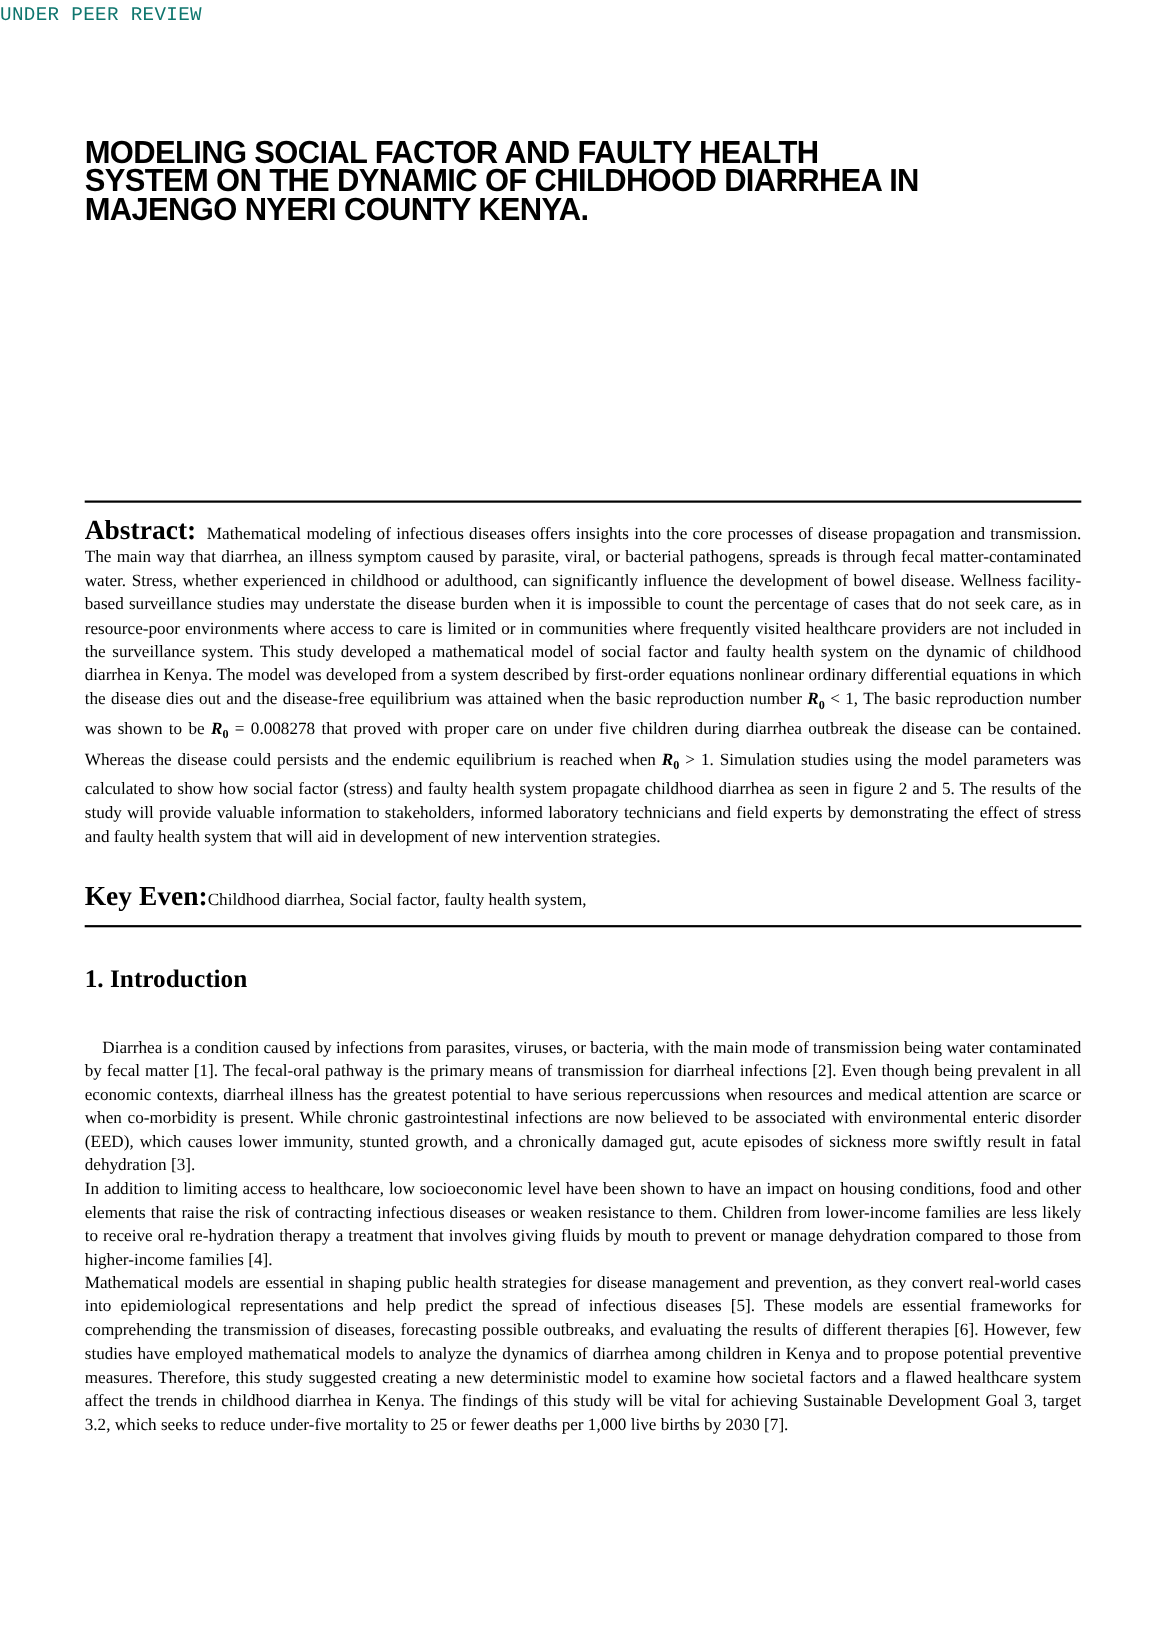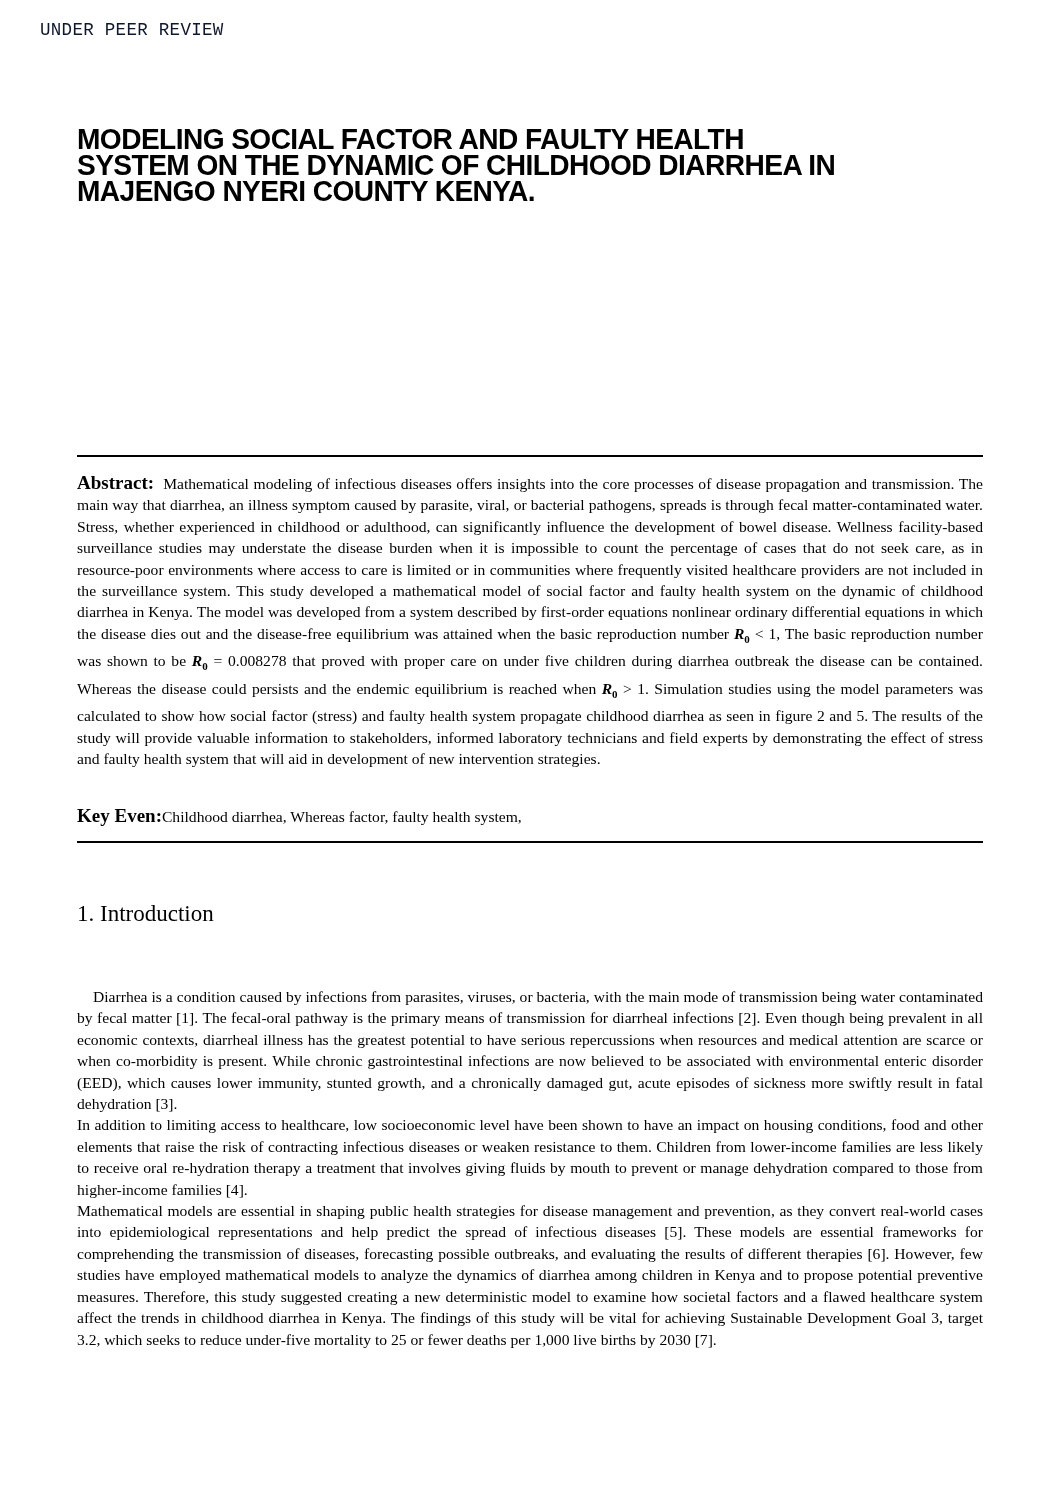--- a/index.html
+++ b/index.html
@@ -1,78 +1,76 @@
 <!DOCTYPE html>
 <html><head>
 <meta charset="utf-8">
 <style>
   html, body { margin: 0; padding: 0; background: #ffffff; }
   body { width: 1058px; height: 1497px; position: relative; overflow: hidden; color: #000; }
   .watermark {
-    position: absolute; left: 0; top: 20px;
+    position: absolute; left: 0; top: 4px;
     font-family: "Liberation Mono", monospace; font-size: 17.5px; letter-spacing: 0.3px;
-    color: #0f172a;
-    margin-left: 40px;
+    color: #0f766e;
   }
   .title {
     position: absolute; left: 77px; top: 126px; width: 920px;
     font-family: "Liberation Sans", sans-serif; font-weight: bold;
     font-size: 29px; line-height: 26px; letter-spacing: -0.6px;
     transform: scaleX(0.97); transform-origin: left top;
     margin: 0;
   }
   .title span { display: block; }
   .rule {
     position: absolute; left: 77px; width: 906px; height: 2px; background: #000;
   }
   .rule.top { top: 455px; }
   .rule.bottom { top: 841px; }
   .abstract {
     position: absolute; left: 77px; top: 472px; width: 906px;
     font-family: "Liberation Serif", serif; font-size: 15.6px; line-height: 21.4px;
     text-align: justify; margin: 0;
   }
   .abstract .label, .keywords .label {
-    font-weight: bold; font-size: 19px;
+    font-weight: bold; font-size: 25px;
   }
   .math { font-style: italic; font-weight: bold; }
   .math sub { font-style: normal; font-size: 11px; }
   .keywords {
     position: absolute; left: 77px; top: 805px; width: 906px;
     font-family: "Liberation Serif", serif; font-size: 15.6px; line-height: 22px; margin: 0;
   }
   .section-heading {
-    position: absolute; left: 77px; top: 900px; margin: 0;
-    font-family: "Liberation Serif", serif; font-weight: normal; font-size: 23px; line-height: 28px;
+    position: absolute; left: 77px; top: 876px; margin: 0;
+    font-family: "Liberation Serif", serif; font-weight: bold; font-size: 23px; line-height: 28px;
   }
   .intro {
     position: absolute; left: 77px; top: 942px; width: 906px;
     font-family: "Liberation Serif", serif; font-size: 15.6px; line-height: 21.4px;
     text-align: justify;
-    margin-top: 44px;
   }
   .intro p { margin: 0; }
   .intro p.first { text-indent: 16px; }
 </style>
 </head>
 <body>
 
 <div class="watermark">UNDER PEER REVIEW</div>
 
 <h1 class="title">
   <span>MODELING SOCIAL FACTOR AND FAULTY HEALTH</span>
   <span>SYSTEM ON THE DYNAMIC OF CHILDHOOD DIARRHEA IN</span>
   <span>MAJENGO NYERI COUNTY KENYA.</span>
 </h1>
 
 <div class="rule top"></div>
 
 <p class="abstract"><span class="label">Abstract:</span>&nbsp; <span>Mathematical modeling of infectious diseases offers insights into the core processes of disease propagation and transmission.  The main way that diarrhea, an illness symptom caused by parasite, viral, or bacterial pathogens, spreads is through fecal matter-contaminated water.  Stress, whether experienced in childhood or adulthood, can significantly influence the development of bowel disease.  Wellness facility-based surveillance studies may understate the disease burden when it is impossible to count the percentage of cases that do not seek care, as in resource-poor environments where access to care is limited or in communities where frequently visited healthcare providers are not included in the surveillance system. This study developed a mathematical model of social factor and faulty health system on the dynamic of childhood diarrhea in Kenya. The model was developed from a system described by first-order equations nonlinear ordinary differential equations in which the disease dies out and the disease-free equilibrium was attained when the basic reproduction number </span><span class="math"><span>R</span><sub>0</sub></span> <span>&lt; 1</span><span>, The basic reproduction number was shown to be </span><span class="math"><span>R</span><sub>0</sub></span> <span>= 0.008278</span><span> that proved with proper care on under five children during diarrhea outbreak the disease can be contained. Whereas the disease could persists and the endemic equilibrium is reached when </span><span class="math"><span>R</span><sub>0</sub></span> <span>&gt; 1</span><span>. Simulation studies using the model parameters was calculated to show how social factor (stress) and faulty health system propagate childhood diarrhea as seen in figure 2 and 5. The results of the study will provide valuable information to stakeholders, informed laboratory technicians and field experts by demonstrating the effect of stress and faulty health system that will aid in development of new intervention strategies.</span></p>
 
-<p class="keywords"><span class="label">Key Even:</span><span>Childhood diarrhea, Whereas factor, faulty health system,</span></p>
+<p class="keywords"><span class="label">Key Even:</span><span>Childhood diarrhea, Social factor, faulty health system,</span></p>
 
 <div class="rule bottom"></div>
 
 <h2 class="section-heading">1.  Introduction</h2>
 
 <div class="intro">
   <p class="first">Diarrhea is a condition caused by infections from parasites, viruses, or bacteria, with the main mode of transmission being water contaminated by fecal matter [1].  The fecal-oral pathway is the primary means of transmission for diarrheal infections [2].   Even though being prevalent in all economic contexts, diarrheal illness has the greatest potential to have serious repercussions when resources and medical attention are scarce or when co-morbidity is present. While chronic gastrointestinal infections are now believed to be associated with environmental enteric disorder (EED), which causes lower immunity, stunted growth, and a chronically damaged gut, acute episodes of sickness more swiftly result in fatal dehydration [3].</p>
   <p>In addition to limiting access to healthcare, low socioeconomic level have been shown to have an impact on housing conditions, food and other elements that raise the risk of contracting infectious diseases or weaken resistance to them.  Children from lower-income families are less likely to receive oral re-hydration therapy a treatment that involves giving fluids by mouth to prevent or manage dehydration compared to those from higher-income families [4].</p>
   <p>Mathematical models are essential in shaping public health strategies for disease management and prevention, as they convert real-world cases into epidemiological representations and help predict the spread of infectious diseases [5].  These models are essential frameworks for comprehending the transmission of diseases, forecasting possible outbreaks, and evaluating the results of different therapies [6].  However, few studies have employed mathematical models to analyze the dynamics of diarrhea among children in Kenya and to propose potential preventive measures.  Therefore, this study suggested creating a new deterministic model to examine how societal factors and a flawed healthcare system affect the trends in childhood diarrhea in Kenya. The findings of this study will be vital for achieving Sustainable Development Goal 3, target 3.2, which seeks to reduce under-five mortality to 25 or fewer deaths per 1,000 live births by 2030 [7].</p>
 </div>

